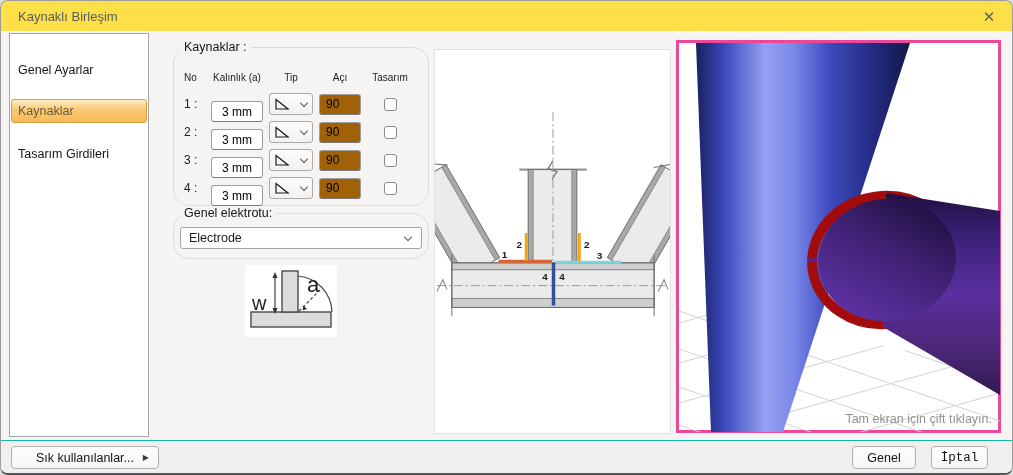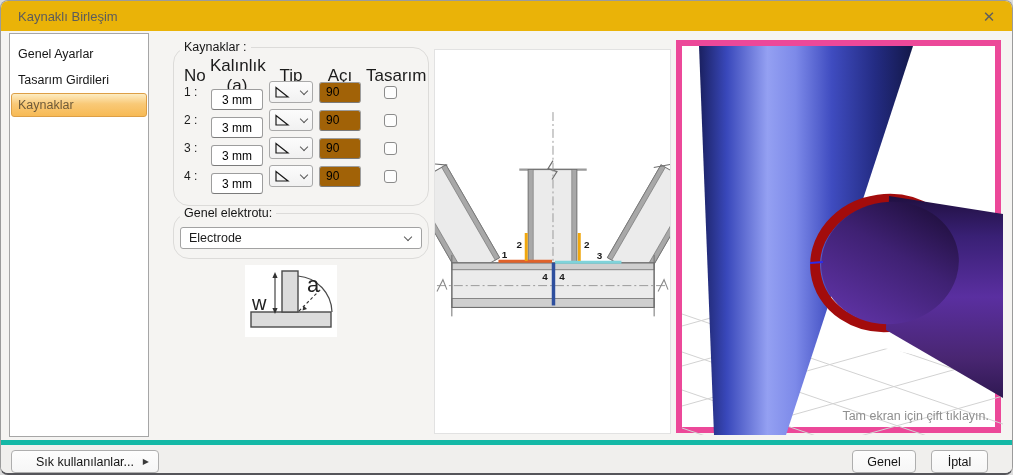--- a/index.html
+++ b/index.html
@@ -4,77 +4,77 @@
 <style>
   html,body{margin:0;padding:0;background:#dcdcdc;}
   *{box-sizing:border-box;}
   #win{
     position:relative;width:1013px;height:475px;
     border:1px solid #9b9b9b;border-bottom:2px solid #55555a;
     border-radius:8px;background:#f5f4f2;overflow:hidden;
     font-family:"Liberation Sans",sans-serif;color:#1b1b1b;
   }
   
-  .titlebar{position:absolute;top:0;left:0;right:0;height:30px;background:#eab308;}
+  .titlebar{position:absolute;top:0;left:0;right:0;height:30px;background:#fde047;}
   .title{position:absolute;left:17px;top:8px;font-size:13px;color:#5c5c5c;}
   .closebtn{position:absolute;top:4px;right:8px;width:30px;height:23px;display:flex;align-items:center;justify-content:center;color:#5f5f5f;font-size:15px;cursor:default;border-radius:4px;}
   
   .sidebar{position:absolute;left:8px;top:32px;width:140px;height:404px;background:#ffffff;border:1px solid #a6a6a6;padding-top:5px;}
-  .side-item{margin:2px 1px;height:24px;line-height:24px;padding-left:6px;font-size:12.5px;color:#161616;border:1px solid transparent;border-radius:3px;}
+  .side-item{margin:18px 1px;height:24px;line-height:24px;padding-left:6px;font-size:12.5px;color:#161616;border:1px solid transparent;border-radius:3px;}
   .side-item.selected{background:linear-gradient(#fdecc42 ,#f9c977 45%,#f7ba55);background:linear-gradient(#fdecc2,#f9c977 45%,#f7ba55);border:1px solid #dd9f46;color:#6e5a3a;line-height:22px;}
   
   .groupbox{position:absolute;border:1px solid #dcdbd9;border-radius:16px;}
   .gb-label{position:absolute;top:-8px;left:6px;background:#f5f4f2;padding:0 4px;font-size:12.5px;color:#141414;}
   #group-welds{left:172px;top:46px;width:256px;height:159px;}
   #group-electrode{left:172px;top:212px;width:256px;height:46px;}
   .wgrid{display:grid;grid-template-columns:24px 54px 46px 44px 48px;column-gap:4px;padding-left:8px;align-items:center;}
-  .whead{margin-top:8px;font-size:17px;height:18px;}
+  .whead{margin-top:20px;font-size:10px;height:18px;}
   .whead span{text-align:center;}
   .whead .h-no{text-align:left;padding-left:2px;}
   .wrow{height:28px;font-size:12px;}
   .row-no{padding-left:2px;font-size:12px;}
   input.thk{width:52px;height:21px;border:1px solid #9d9d9d;border-bottom-color:#7a7a7a;border-radius:3px;font:12px "Liberation Sans",sans-serif;text-align:center;background:#fff;justify-self:center;margin-top:15px;}
   input.ang{width:42px;height:21px;border:1px solid #9d9d9d;border-bottom-color:#7a7a7a;border-radius:3px;font:12px "Liberation Sans",sans-serif;padding-left:6px;background:#a16207;justify-self:center;}
   .dd{width:44px;height:22px;background:linear-gradient(#fcfcfc,#f1f1f1);border:1px solid #a9a9a9;border-radius:3px;display:flex;align-items:center;padding:0 4px 0 3px;justify-self:center;}
   .chev{width:6px;height:6px;border-right:1.4px solid #5a5a5a;border-bottom:1.4px solid #5a5a5a;transform:rotate(45deg);margin:-3px 1px 0 auto;}
   .cb{width:13px;height:13px;border:1px solid #8b8b8b;border-radius:3px;background:#fdfdfd;justify-self:center;}
   .combo{margin:13px 6px 0 6px;height:22px;display:flex;align-items:center;background:#fff;border:1px solid #a2a2a2;border-radius:3px;padding:4px 8px;font-size:12.5px;}
   .combo .chev{margin:-3px 2px 0 auto;}
   
   #weldsym{position:absolute;left:244px;top:264px;width:92px;height:72px;background:#fff;}
   
   #drawpanel{position:absolute;left:433px;top:48px;width:237px;height:385px;background:#fff;border:1px solid #e2e2e2;}
   
-  #vp3d{position:absolute;left:675px;top:39px;width:325px;height:393px;border:6px solid #ec4899;background:#fff;}
+  #vp3d{position:absolute;left:675px;top:39px;width:325px;height:393px;border:3px solid #ec4899;background:#fff;}
   #vp3d .hint{position:absolute;right:6px;bottom:4px;font-size:12.5px;color:#8f8f8f;}
   
-  .bottombar{position:absolute;left:0;right:0;bottom:0;height:33px;background:#f0efed;border-top:5px solid #14b8a6;}
+  .bottombar{position:absolute;left:0;right:0;bottom:0;height:33px;background:#f0efed;border-top:1px solid #14b8a6;}
   .btn{position:absolute;top:5px;height:23px;background:linear-gradient(#fdfdfd,#f6f6f6);border:1px solid #aeaeae;border-radius:4px;font-size:12.5px;color:#141414;display:flex;align-items:center;justify-content:center;}
   #favbtn{left:10px;width:148px;}
   #favbtn .arrow{position:absolute;right:9px;top:6px;font-size:8px;color:#3a3a3a;}
   #okbtn{right:96px;width:64px;}
-  #cancelbtn{right:24px;width:57px;}
+  #cancelbtn{right:24px;width:57px;font-family:Liberation Mono, monospace;}
   svg text{font-family:"Liberation Sans",sans-serif;}
 </style>
 </head>
 <body>
 
 <div id="win">
 
   <div class="titlebar">
     <div class="title">Kaynaklı Birleşim</div>
     <div class="closebtn">
       <span>✕</span>
     </div>
   </div>
 
   <div class="sidebar">
     <div class="side-item">Genel Ayarlar</div>
+    <div class="side-item selected">Kaynaklar</div>
     <div class="side-item">Tasarım Girdileri</div>
-    <div class="side-item selected">Kaynaklar</div>
   </div>
 
   <div class="groupbox" id="group-welds">
     <span class="gb-label">Kaynaklar :</span>
     <div class="wgrid whead">
       <span class="h-no">No</span>
       <span>Kalınlık (a)</span>
       <span>Tip</span>
       <span>Açı</span>
       <span>Tasarım</span>

